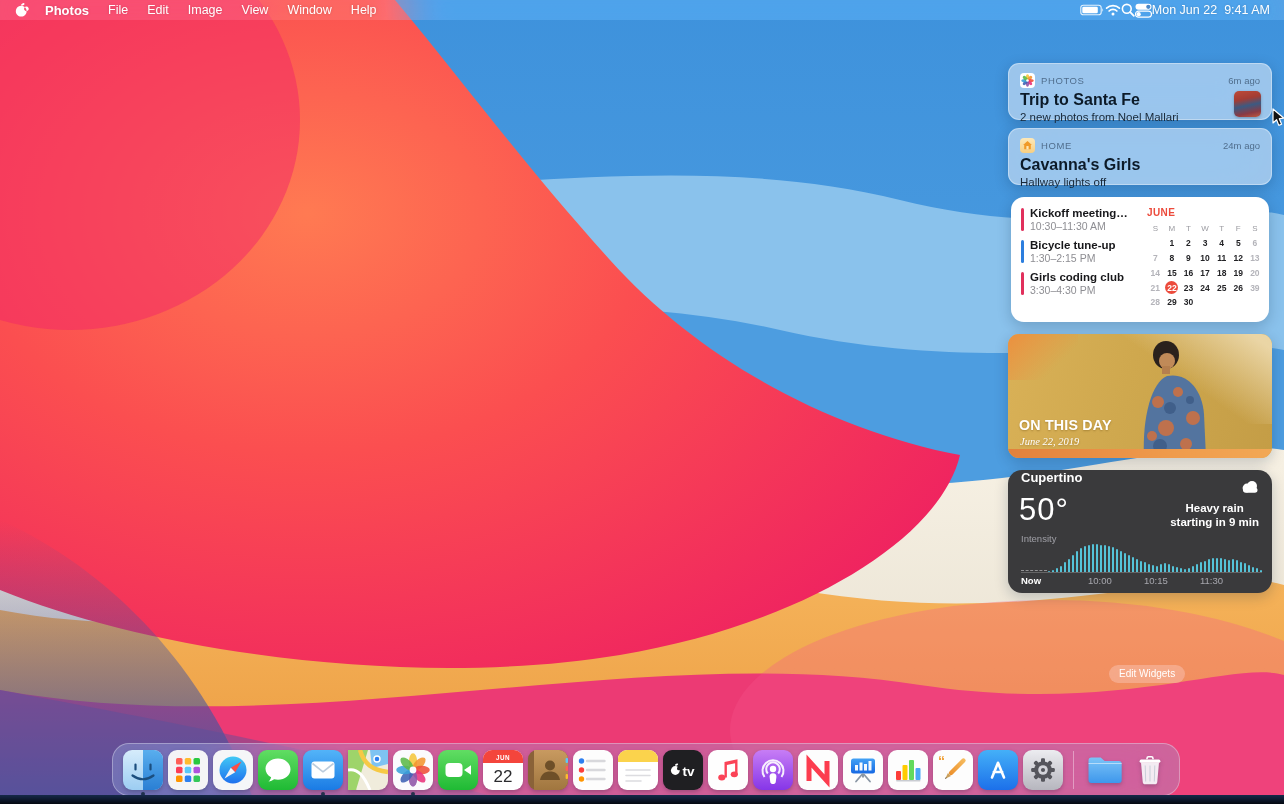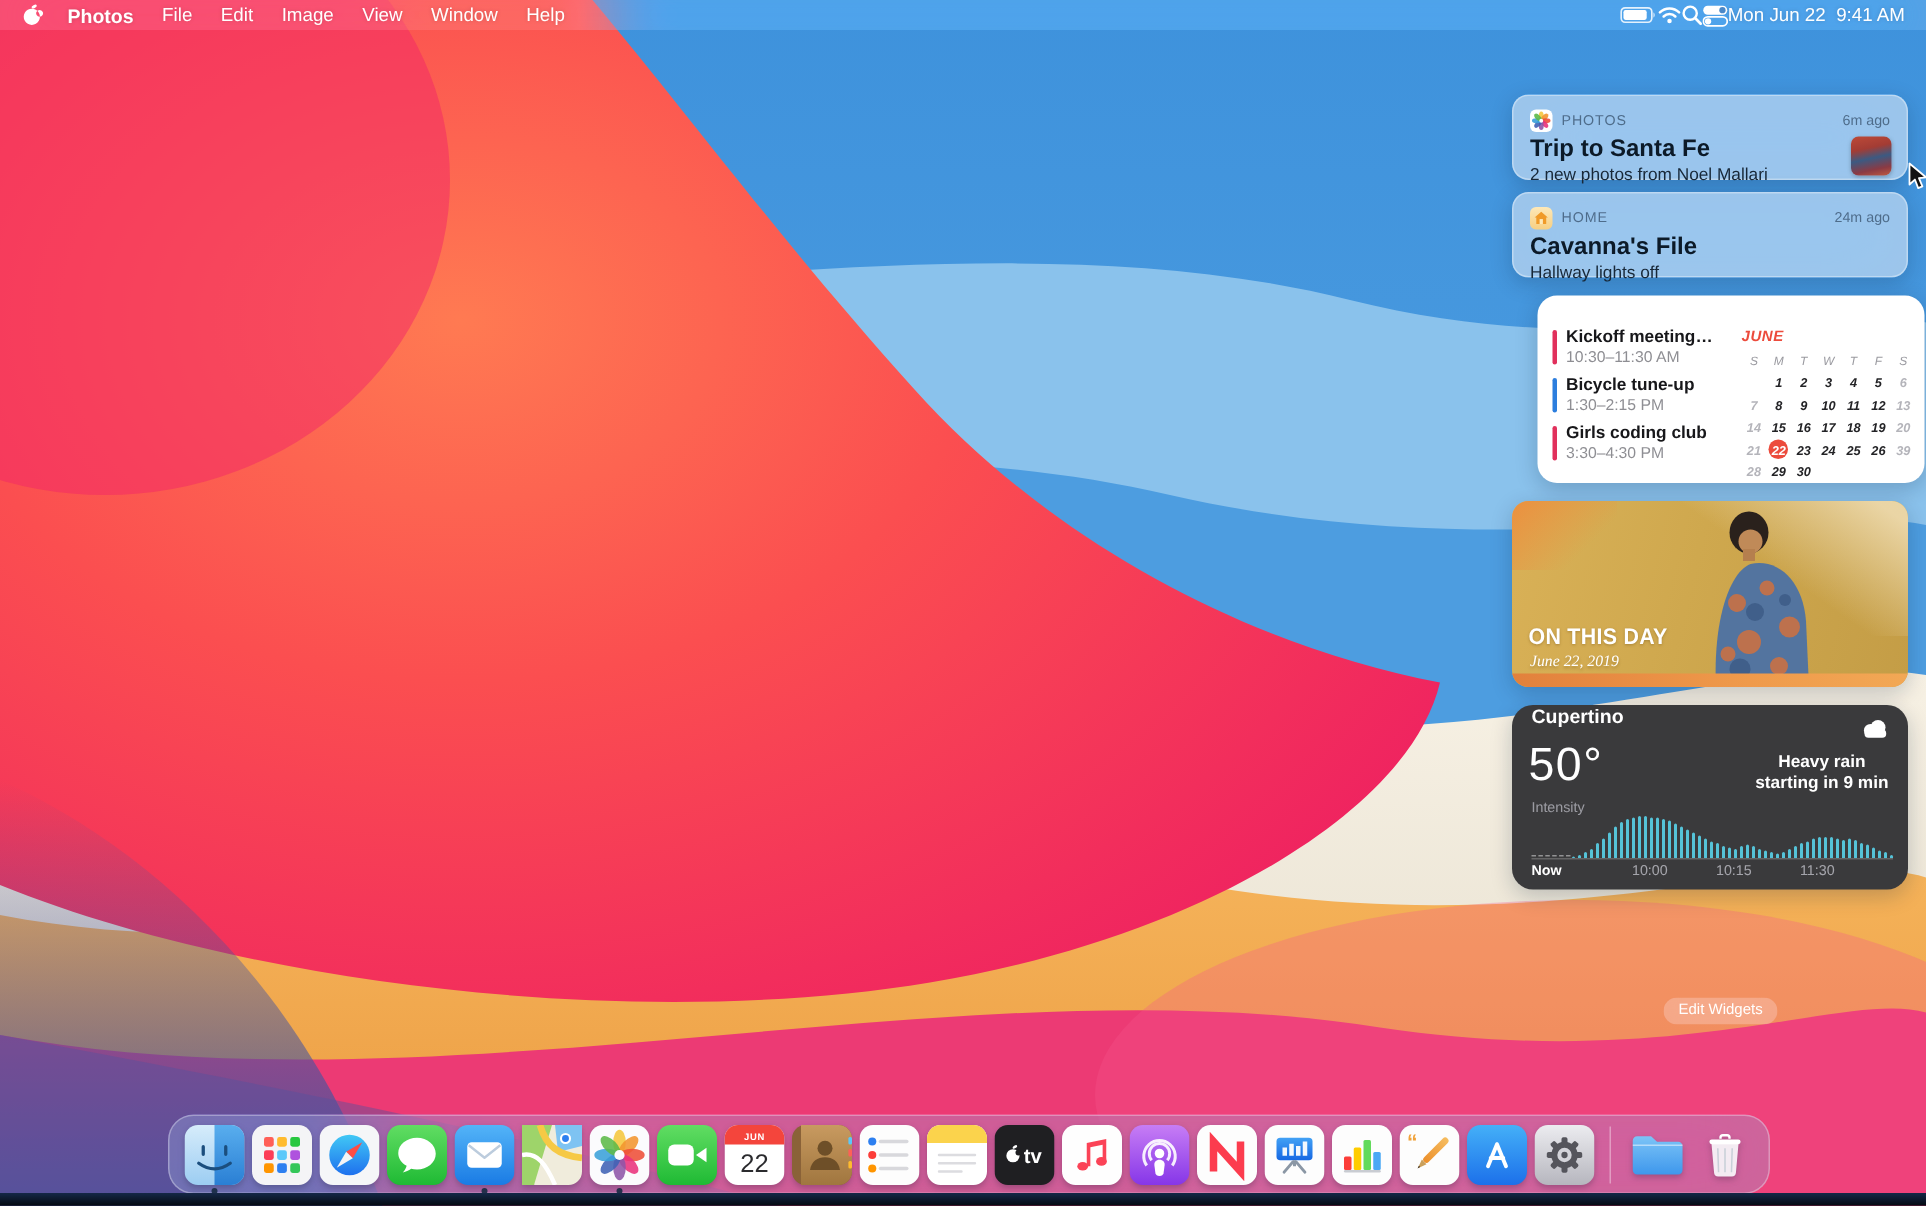--- a/index.html
+++ b/index.html
@@ -30,28 +30,28 @@
   .notif-applabel{font-size:9.5px;letter-spacing:.6px;color:rgba(32,54,78,.62);font-weight:500;}
   .notif-time{margin-left:auto;font-size:9.5px;color:rgba(32,54,78,.62);}
   .notif-title{font-size:16px;font-weight:700;color:#0c1a28;margin-top:3px;}
   .notif-body{font-size:11.5px;color:#182838;margin-top:2px;}
   .notif-thumb{position:absolute;right:10px;top:27px;width:27px;height:26px;border-radius:5px;
     background:linear-gradient(168deg,#bd4a38 0%,#a33c34 32%,#3c5a82 55%,#8a3a44 80%,#c05a40 100%);
     box-shadow:0 1px 3px rgba(0,0,0,.25);}
 
   
   .calendar-widget{left:1011px;top:197px;width:258px;height:125px;background:#fff;
-    border-radius:13px;box-sizing:border-box;padding:22px 10px 8px 10px;margin-left:14px;}
+    border-radius:13px;box-sizing:border-box;padding:10px 10px 8px 10px;}
   .cal-cols{display:flex;}
   .cal-events{width:118px;flex:none;}
   .cal-event{position:relative;padding-left:9px;margin-bottom:7px;}
   .ev-bar{position:absolute;left:0;top:1px;bottom:1px;width:3px;border-radius:2px;}
   .ev-title{font-size:11.5px;font-weight:700;color:#17171a;white-space:nowrap;}
   .ev-time{font-size:10.5px;color:#8e8e93;margin-top:1px;}
-  .cal-month-area{margin-left:8px;flex:1;font-style:italic;}
+  .cal-month-area{margin-left:8px;flex:1;}
   .cal-month-label{font-size:10px;font-weight:700;letter-spacing:.4px;}
   .cal-grid{display:grid;grid-template-columns:repeat(7,16.6px);margin-top:3px;}
   .cal-grid span{height:14.8px;display:flex;align-items:center;justify-content:center;
     font-size:8.5px;font-weight:600;color:#232326;}
   .cal-grid .wkhead{color:#9a9aa0;font-weight:500;font-size:8px;}
   .cal-grid .wkend{color:#b4b4ba;}
   .cal-grid .sel{color:#fff;position:relative;z-index:1;}
   .cal-grid .sel::before{content:"";position:absolute;z-index:-1;width:13px;height:13px;
     border-radius:50%;background:#ec4b3c;}
 
@@ -243,21 +243,21 @@
     <div class="notif-head">
       <span class="notif-appicon" style="background:linear-gradient(#fde8b8,#f7cf82);display:flex;align-items:center;justify-content:center;">
         <svg width="11" height="11" viewBox="0 0 20 20">
           <path d="M10 2 L18 9 H16 V17 H4 V9 H2 Z" fill="#f09a28"></path>
           <rect x="8" y="11" width="4" height="6" fill="#fde8b8"></rect>
         </svg>
       </span>
       <span class="notif-applabel">HOME</span>
       <span class="notif-time">24m ago</span>
     </div>
-    <div class="notif-title">Cavanna's File</div>
+    <div class="notif-title">Cavanna's Girls</div>
     <div class="notif-body">Hallway lights off</div>
   </div>
 
   <div class="card calendar-widget">
     <div class="cal-cols">
       <div class="cal-events">
         <div class="cal-event">
           <span class="ev-bar" style="background: rgb(225, 48, 92);"></span>
           <div class="ev-title">Kickoff meeting…</div>
           <div class="ev-time">10:30–11:30 AM</div>

